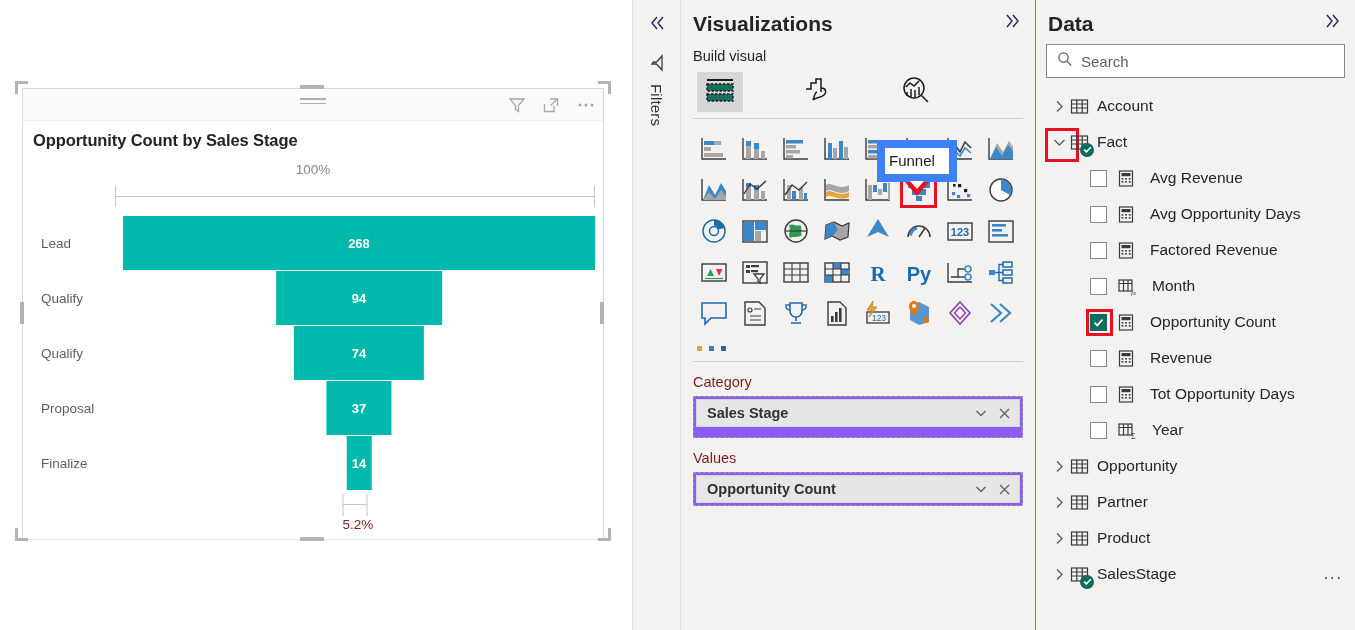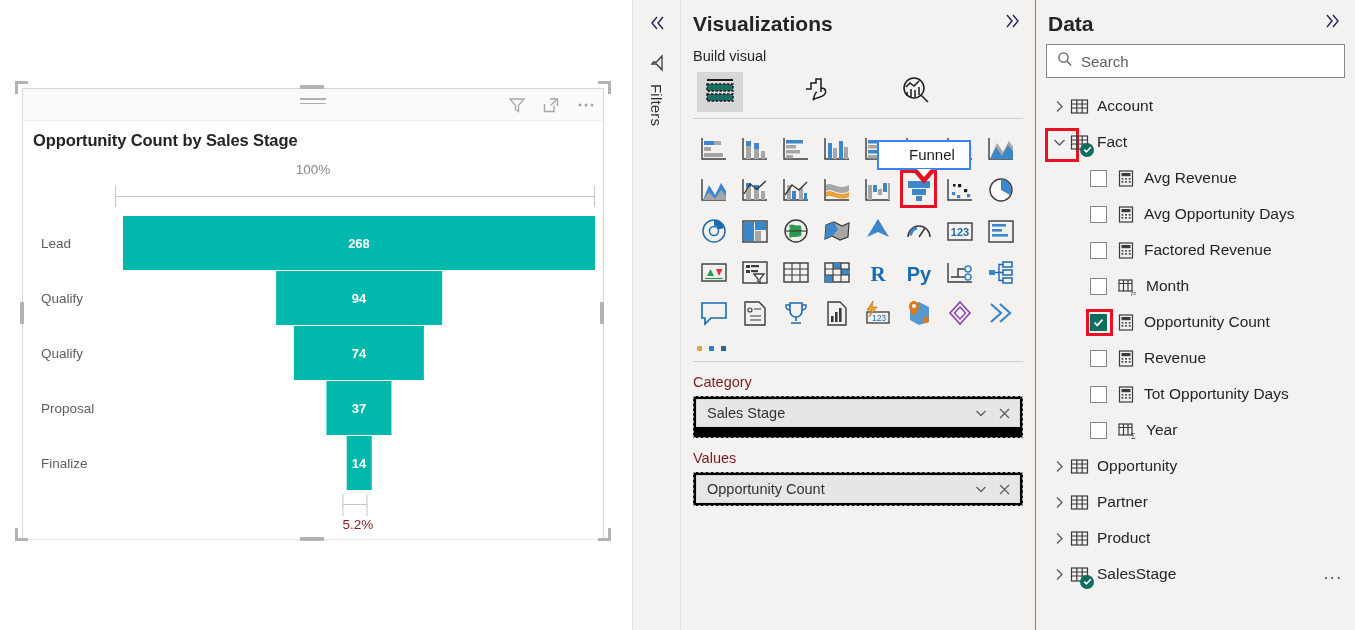--- a/index.html
+++ b/index.html
@@ -148,36 +148,36 @@
   .more-viz { padding: 4px 0 0 16px; font-size: 22px; letter-spacing: 3px; line-height: 14px; }
   .more-viz .d { display: inline-block; width: 5px; height: 5px; margin-right: 7px; }
   .more-viz .d1 { background: #e8a33d; }
   .more-viz .d2 { background: #3b7ec0; }
   .more-viz .d3 { background: #2e5f9e; }
 
   .fieldwell-sep { margin: 10px 12px 0 12px; height: 1px; background: #d2d0ce; }
 
   .fw-group { padding: 12px 12px 0 12px; }
   .fw-label { font-size: 14.5px; color: #7f1d1d; margin-bottom: 6px; }
-  .fw-drop { border: 1px dashed #a19f9d; padding: 2px; background: #000000; }
+  .fw-drop { border: 1px dashed #a19f9d; padding: 2px; background: #8b5cf6; font-weight: bold; }
   .fw-pill {
     display: flex; align-items: center; background: #e6e6e6;
     border: 1px solid #d6d6d6; height: 28px; padding: 0 8px 0 10px;
   }
   .fw-pill .name { flex: 1; font-size: 14.5px; color: #323130; }
   .fw-pill .ctl { color: #5f5f5f; margin-left: 10px; cursor: pointer; display: flex; }
   .fw-drop .filler { height: 8px; }
 
   
   .tooltip-funnel {
     position: absolute; left: 877px; top: 140px; z-index: 50;
   }
   .tt-box {
-    background: #ffffff; border: 2px solid #3b82f6;
-    padding: 4px 14px 5px 30px; font-size: 15px; color: #1b1b1b;
+    background: #ffffff; border: 8px solid #3b82f6;
+    padding: 4px 14px 5px 4px; font-size: 15px; color: #1b1b1b;
     white-space: nowrap;
   }
   .tt-arrow {
     position: absolute; left: 50%; transform: translateX(-50%);
     top: 100%; width: 0; height: 0;
     border-left: 12px solid transparent; border-right: 12px solid transparent;
     border-top: 14px solid #e81123;
   }
   .tt-arrow::after {
     content: ""; position: absolute; left: -7px; top: -15px;
@@ -227,21 +227,21 @@
     margin-right: 10px; flex: none;
   }
   .field-row .cb.checked {
     background: #0f6c5e; border-color: #0f6c5e;
     display: flex; align-items: center; justify-content: center;
   }
   .field-row .cb-box {
     position: absolute; left: 50px; top: 5px;
     width: 27px; height: 27px; border: 3px solid #e81123; pointer-events: none;
   }
-  .field-row .f-ic { margin-right: 9px; display: flex; }
+  .field-row .f-ic { margin-right: 15px; display: flex; }
   .field-row .fname { font-size: 15.5px; color: #252423; }
 
   svg { shape-rendering: geometricPrecision; }
 </style>
 </head>
 <body>
 
 <div class="app">
 
   <div class="canvas">

